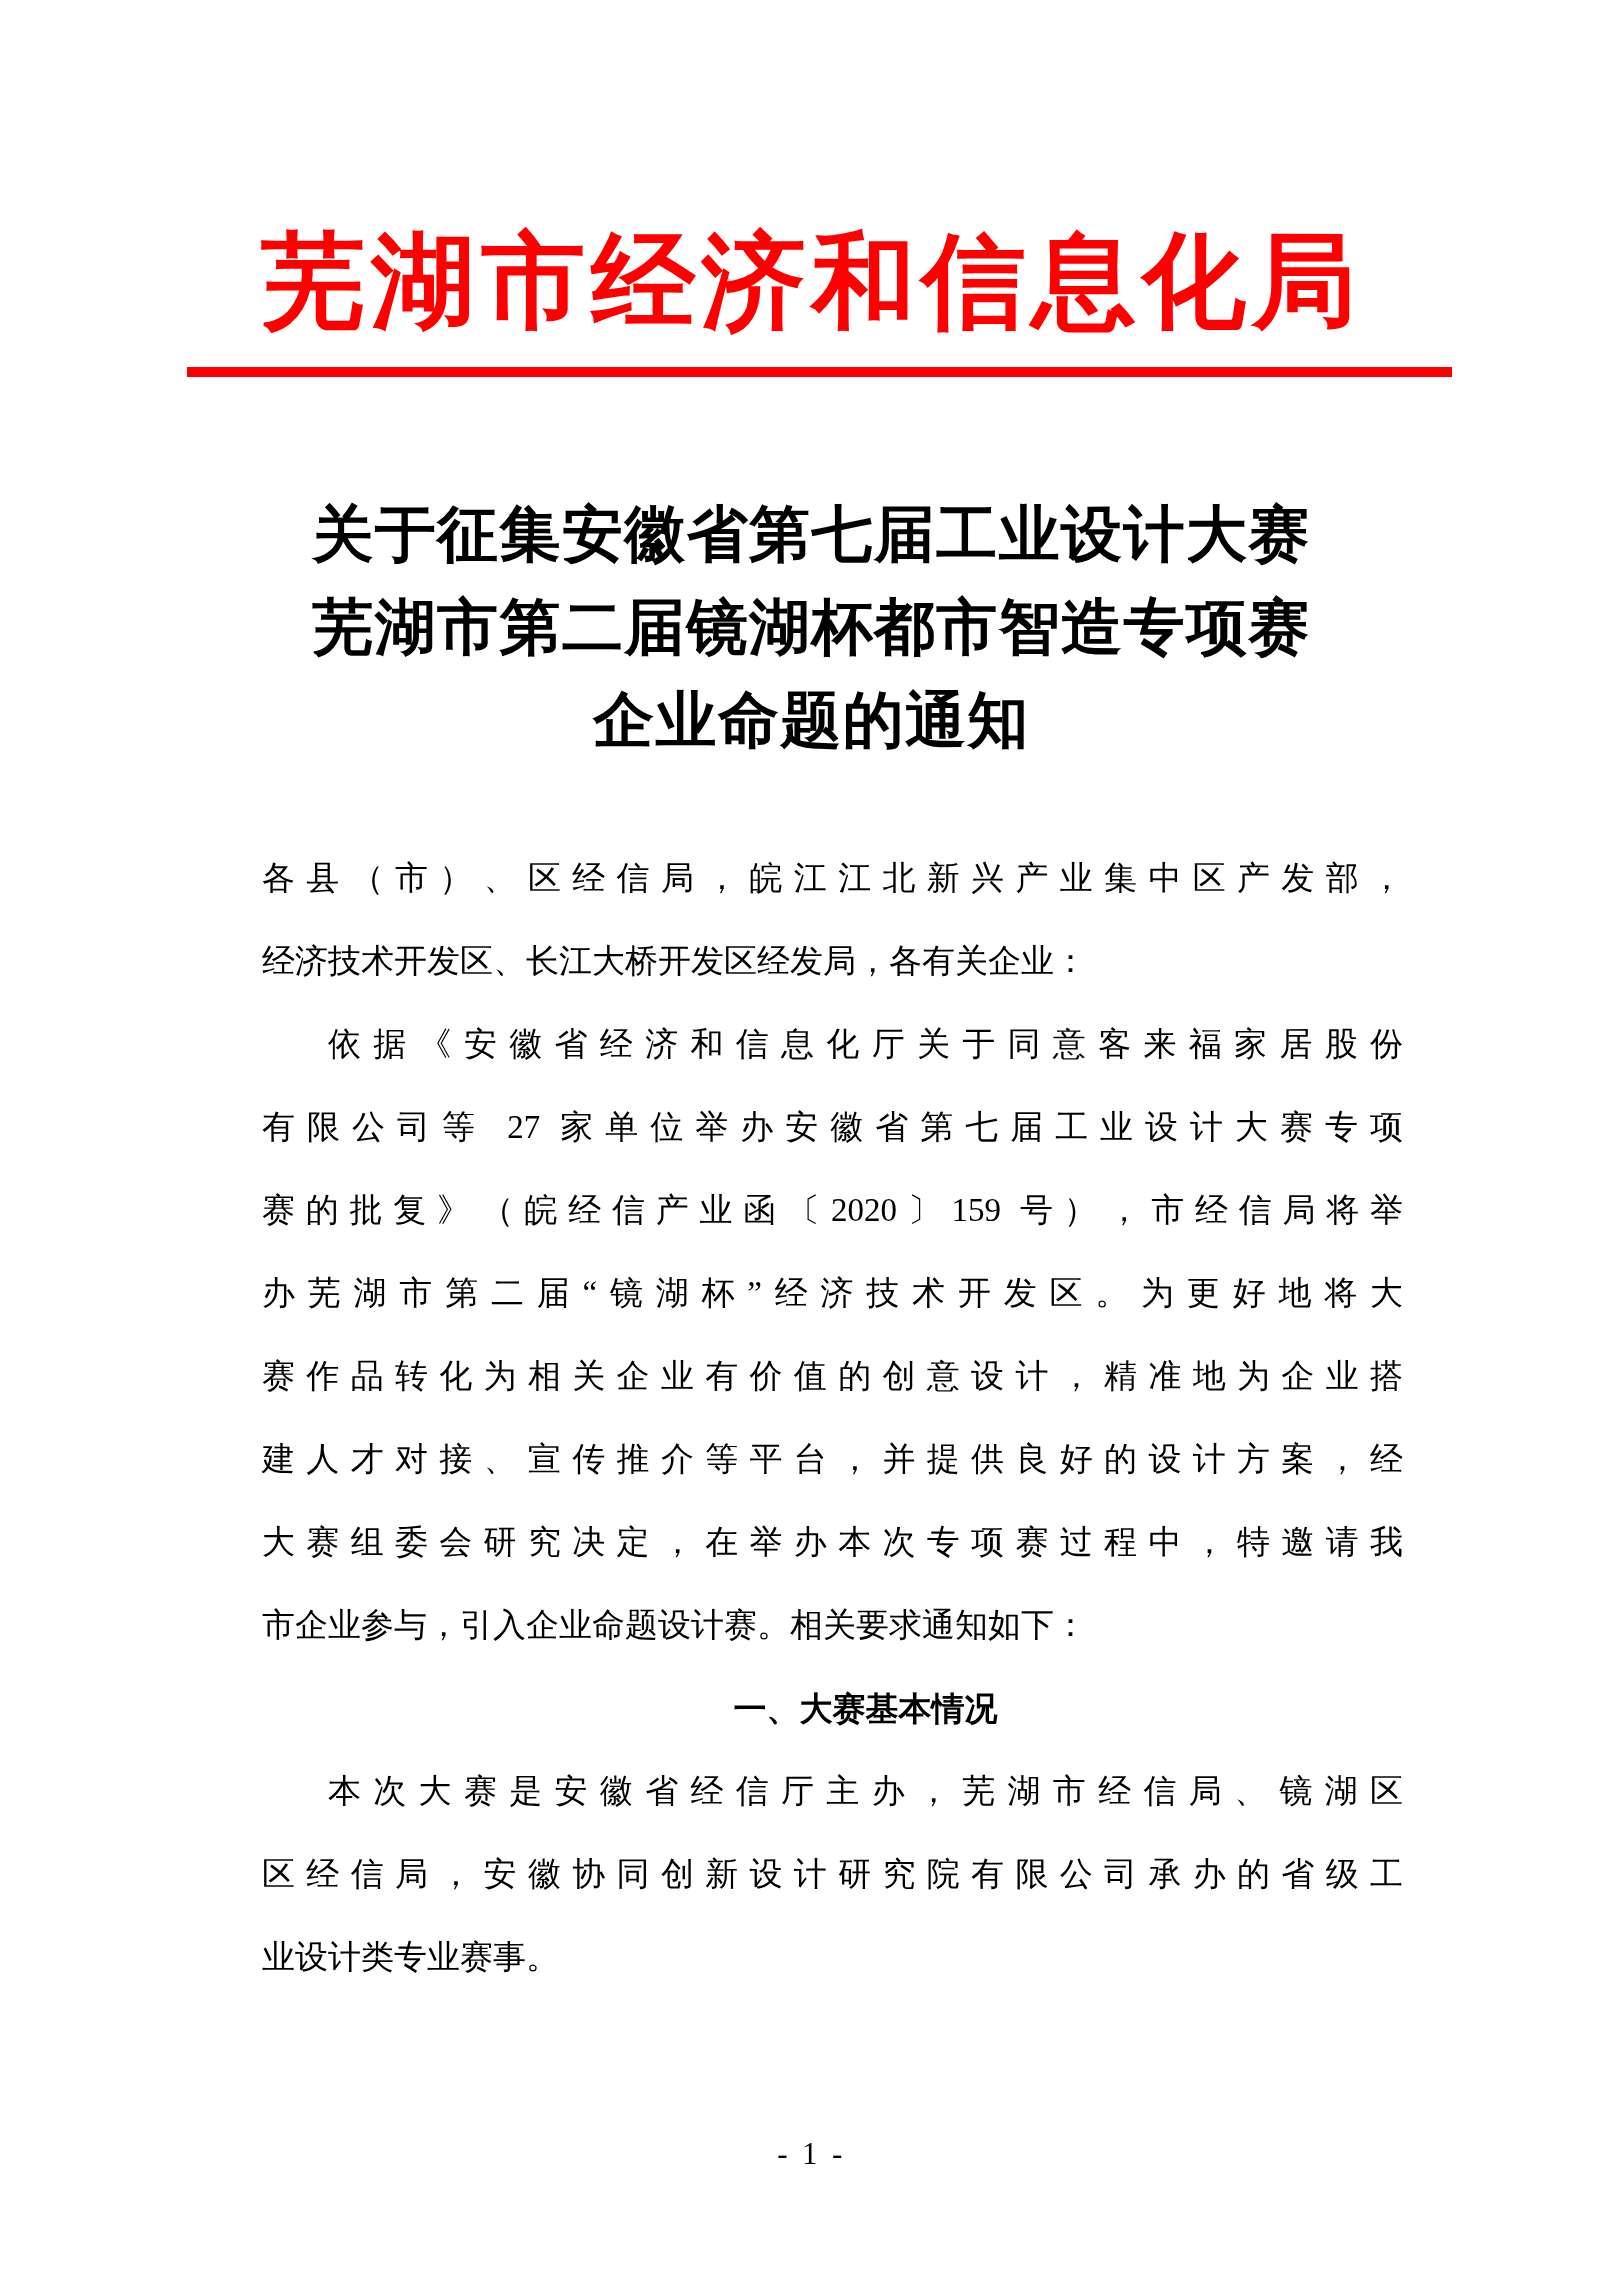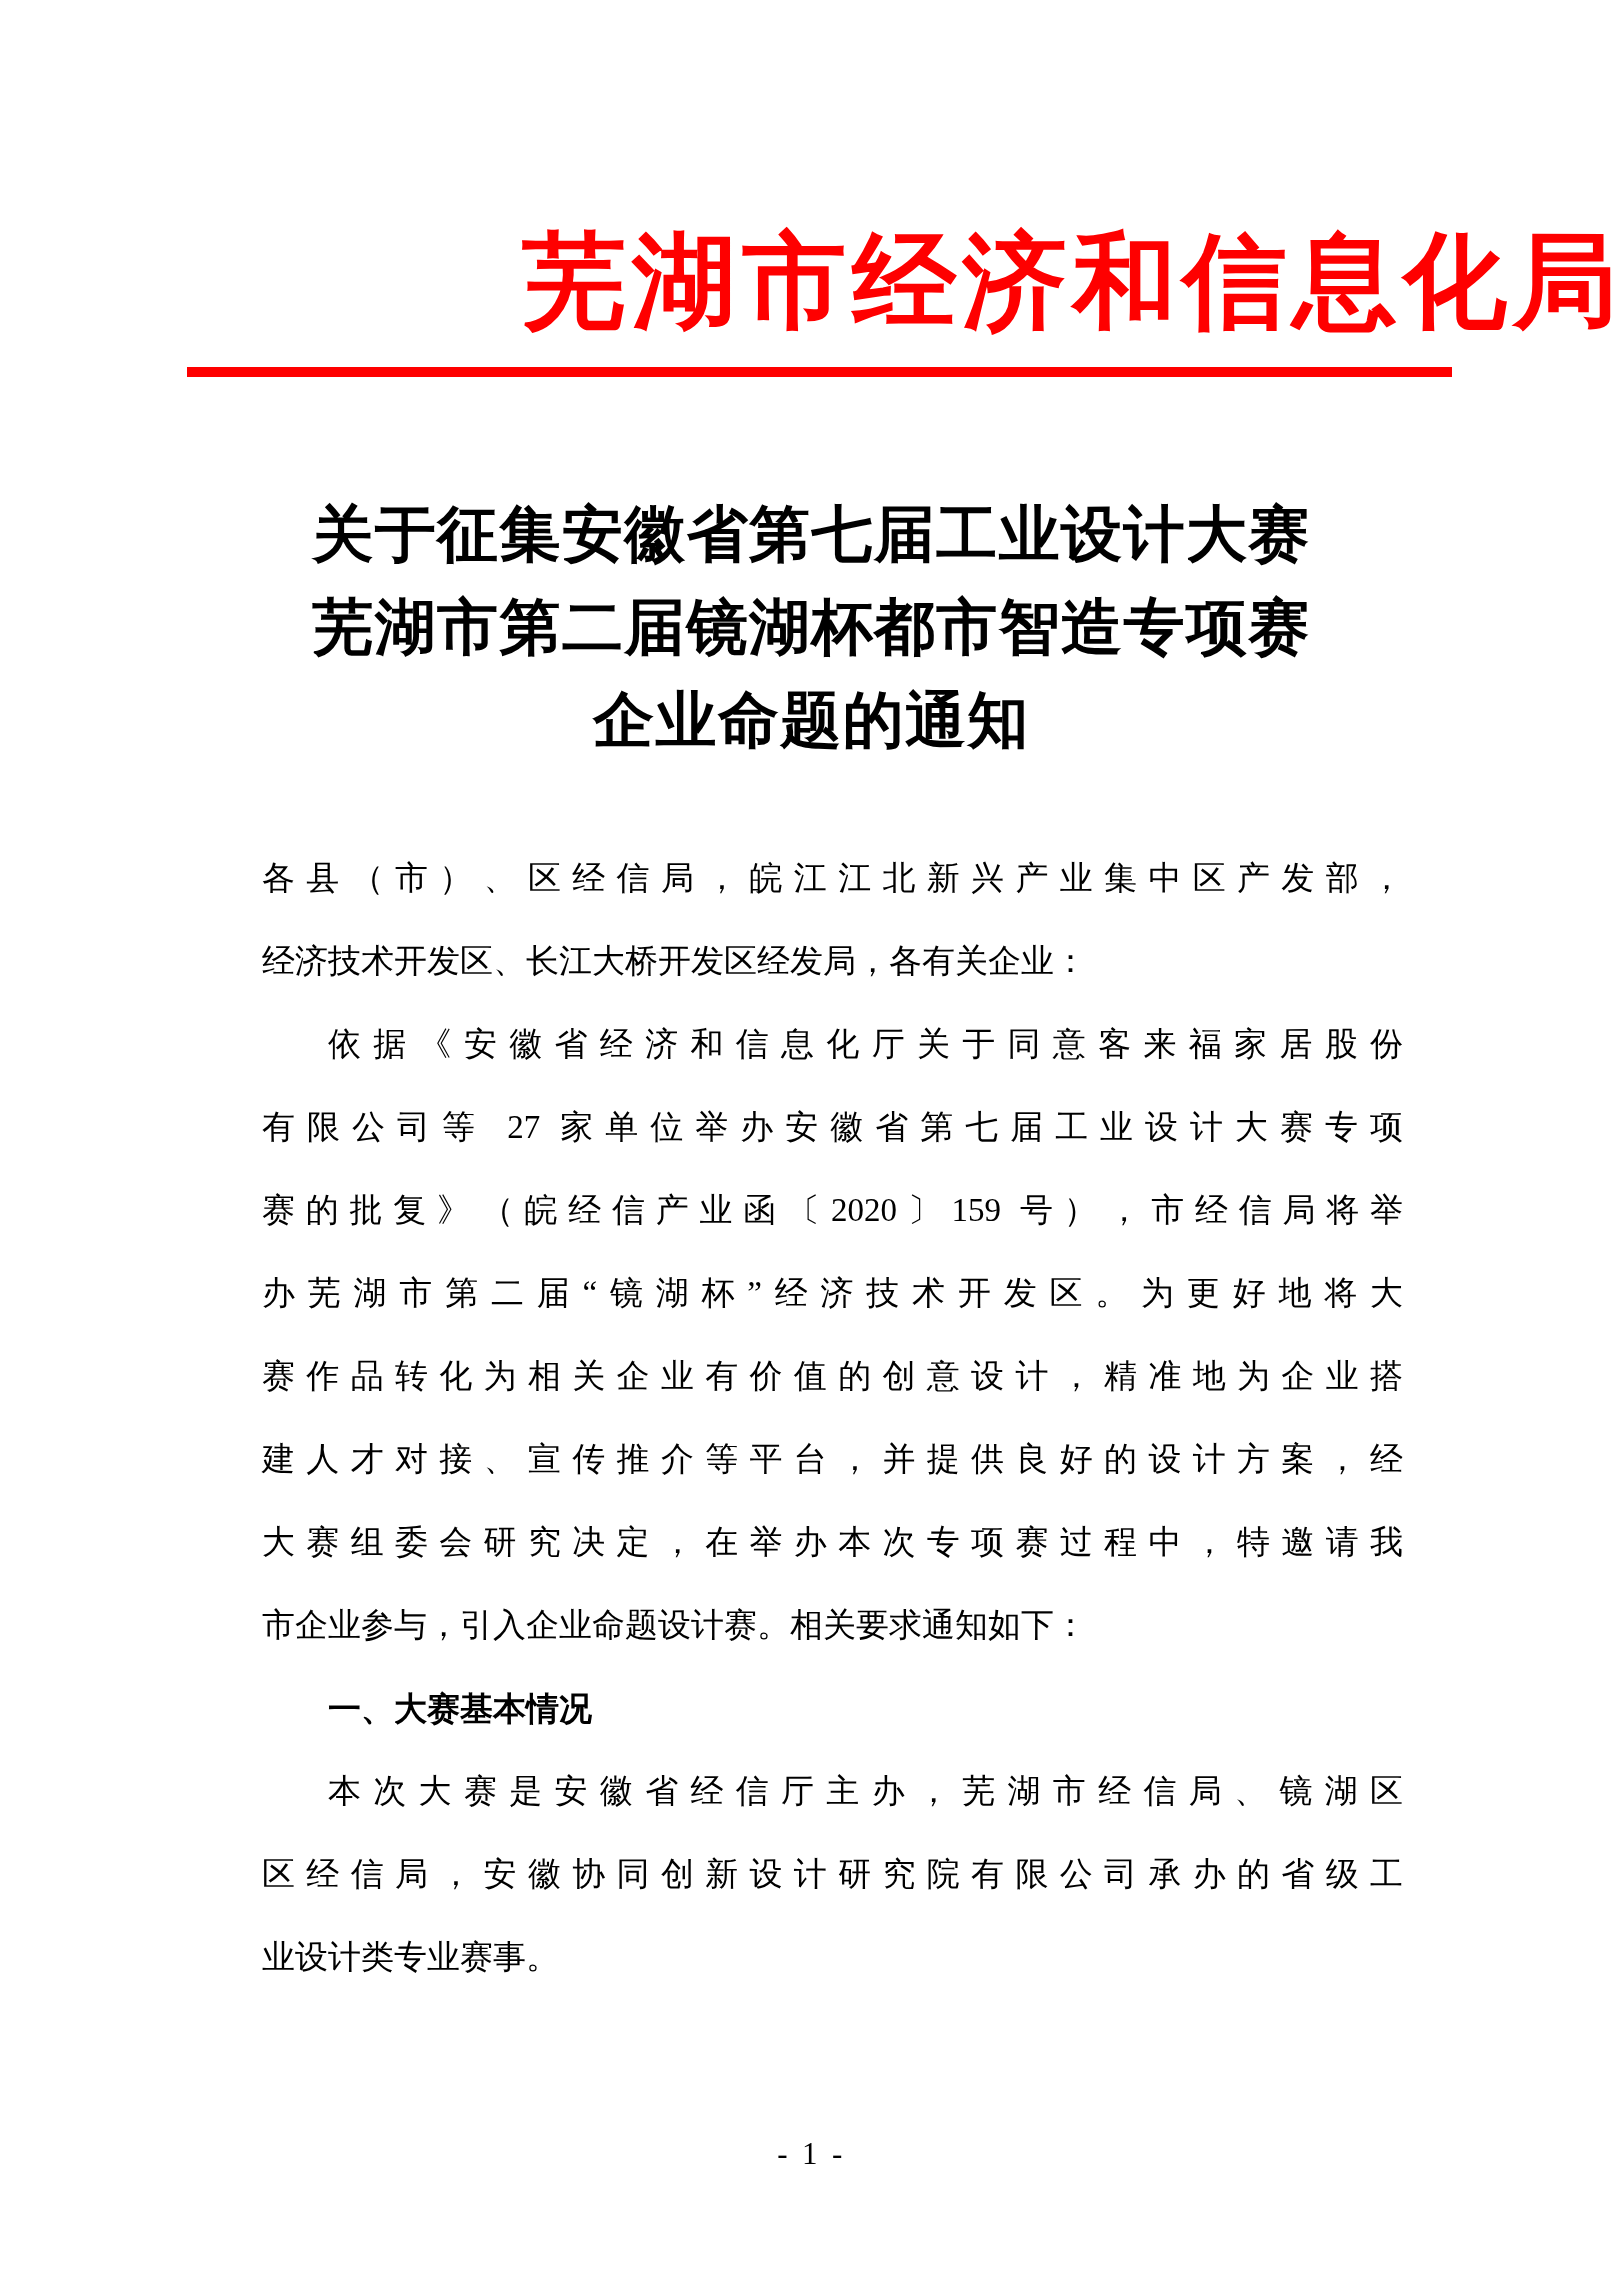--- a/index.html
+++ b/index.html
@@ -13,21 +13,21 @@
     color: var(--ink, #000000);
     font-family: "Liberation Serif", "DejaVu Serif", serif;
     overflow: hidden;
   }
   
   .agency {
     position: absolute;
     top: 213px;
     left: 0;
     width: 100%;
-    text-align: right;
+    text-align: center;
     font-size: 104px;
     font-weight: 700;
     letter-spacing: 6.1px;
     color: var(--accent, #fe0000);
     white-space: nowrap;
   }
   .redline {
     position: absolute;
     top: 367px;
     left: 187px;
@@ -56,21 +56,21 @@
     width: 1141px;
     font-size: 33px;
     line-height: 83px;
   }
   .body-block p.line { text-align: left; }
   .body-block p.line.justify {
     text-align: justify;
     text-align-last: justify;
     text-justify: inter-character;
   }
-  .body-block p.line.indent { text-indent: 2em; }
+  .body-block p.line.indent { text-indent: 2em; text-align: center; }
   .body-block p.line.bold {
     font-family: "Liberation Sans", "DejaVu Sans", sans-serif;
     font-weight: 700;
   }
   
   .page-number {
     position: absolute;
     top: 2136px;
     left: 0;
     width: 100%;

